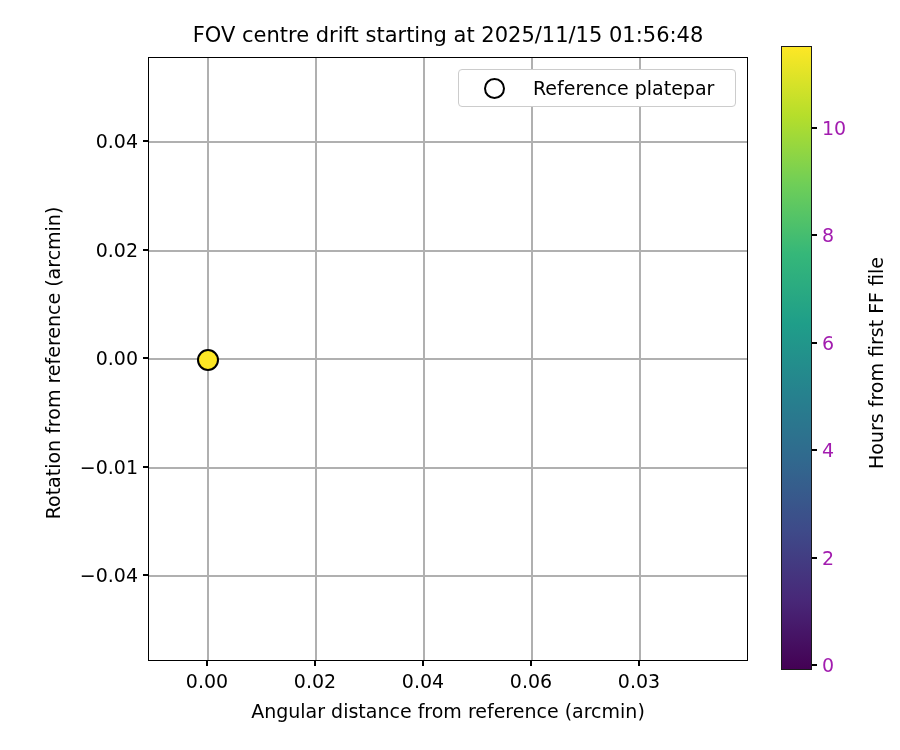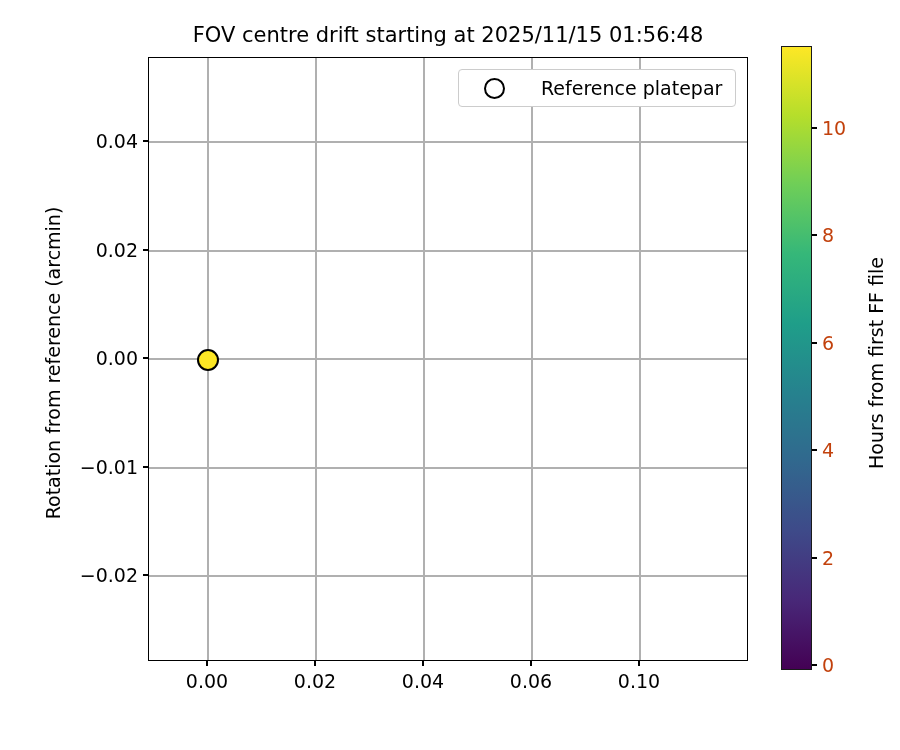--- a/index.html
+++ b/index.html
@@ -156,21 +156,21 @@
     border-radius: 50%;
     border: 2.6px solid #000000;
     box-sizing: border-box;
     margin-left: 25px;
     background: transparent;
     flex: 0 0 auto;
   }
   #legend-label {
     font-size: 19px;
     color: #000000;
-    margin-left: 36px;
+    margin-left: 28px;
     white-space: nowrap;
     text-align: right;
   }
 
   
   #colorbar-wrap {
     position: absolute;
     left: 763px;
     top: 46px;
     width: 31px;
@@ -188,21 +188,21 @@
     position: absolute;
     left: 31px;
     width: 5px;
     height: 1.6px;
     background: #000000;
   }
   .cb-ticklabel {
     position: absolute;
     left: 41px;
     font-size: 19px;
-    color: #c2410c;
+    color: #a21caf;
     transform: translateY(-50%);
     white-space: nowrap;
   }
   #cb-label {
     position: absolute;
     left: 546px;
     top: 352px;
     width: 624px;
     text-align: center;
     font-size: 19px;
@@ -238,33 +238,34 @@
   <div id="ticks-layer">
       <div class="tick-x" style="left: 188.2px;"></div>
       <div class="ticklabel-x" style="left: 189px;">0.00</div>
       <div class="tick-x" style="left: 296.2px;"></div>
       <div class="ticklabel-x" style="left: 297px;">0.02</div>
       <div class="tick-x" style="left: 404.2px;"></div>
       <div class="ticklabel-x" style="left: 405px;">0.04</div>
       <div class="tick-x" style="left: 512.2px;"></div>
       <div class="ticklabel-x" style="left: 513px; text-align: center;">0.06</div>
       <div class="tick-x" style="left: 620.2px;"></div>
-      <div class="ticklabel-x" style="left: 621px;">0.10</div>
+      <div class="ticklabel-x" style="left: 621px;">0.03</div>
       <div class="tick-y" style="top: 140.2px;"></div>
       <div class="ticklabel-y" style="top: 141px;">0.04</div>
       <div class="tick-y" style="top: 249.2px;"></div>
       <div class="ticklabel-y" style="top: 250px;">0.02</div>
       <div class="tick-y" style="top: 357.2px;"></div>
       <div class="ticklabel-y" style="top: 358px;">0.00</div>
       <div class="tick-y" style="top: 466.2px;"></div>
       <div class="ticklabel-y" style="top: 467px;">−0.01</div>
       <div class="tick-y" style="top: 574.2px;"></div>
-      <div class="ticklabel-y" style="top: 575px;">−0.02</div>
+      <div class="ticklabel-y" style="top: 575px;">−0.04</div>
     </div>
 
+  <div id="xlabel">Angular distance from reference (arcmin)</div>
   <div id="ylabel">Rotation from reference (arcmin)</div>
 
   <div id="legend">
     <div id="legend-marker"></div>
     <div id="legend-label">Reference platepar</div>
   </div>
 
   <div id="colorbar-wrap">
     <div id="colorbar-gradient" style="background: linear-gradient(rgb(253, 231, 37), rgb(181, 222, 43), rgb(110, 206, 88), rgb(53, 183, 121), rgb(31, 158, 137), rgb(38, 130, 142), rgb(49, 104, 142), rgb(62, 74, 137), rgb(72, 40, 120), rgb(68, 1, 84));"></div>
   </div>

